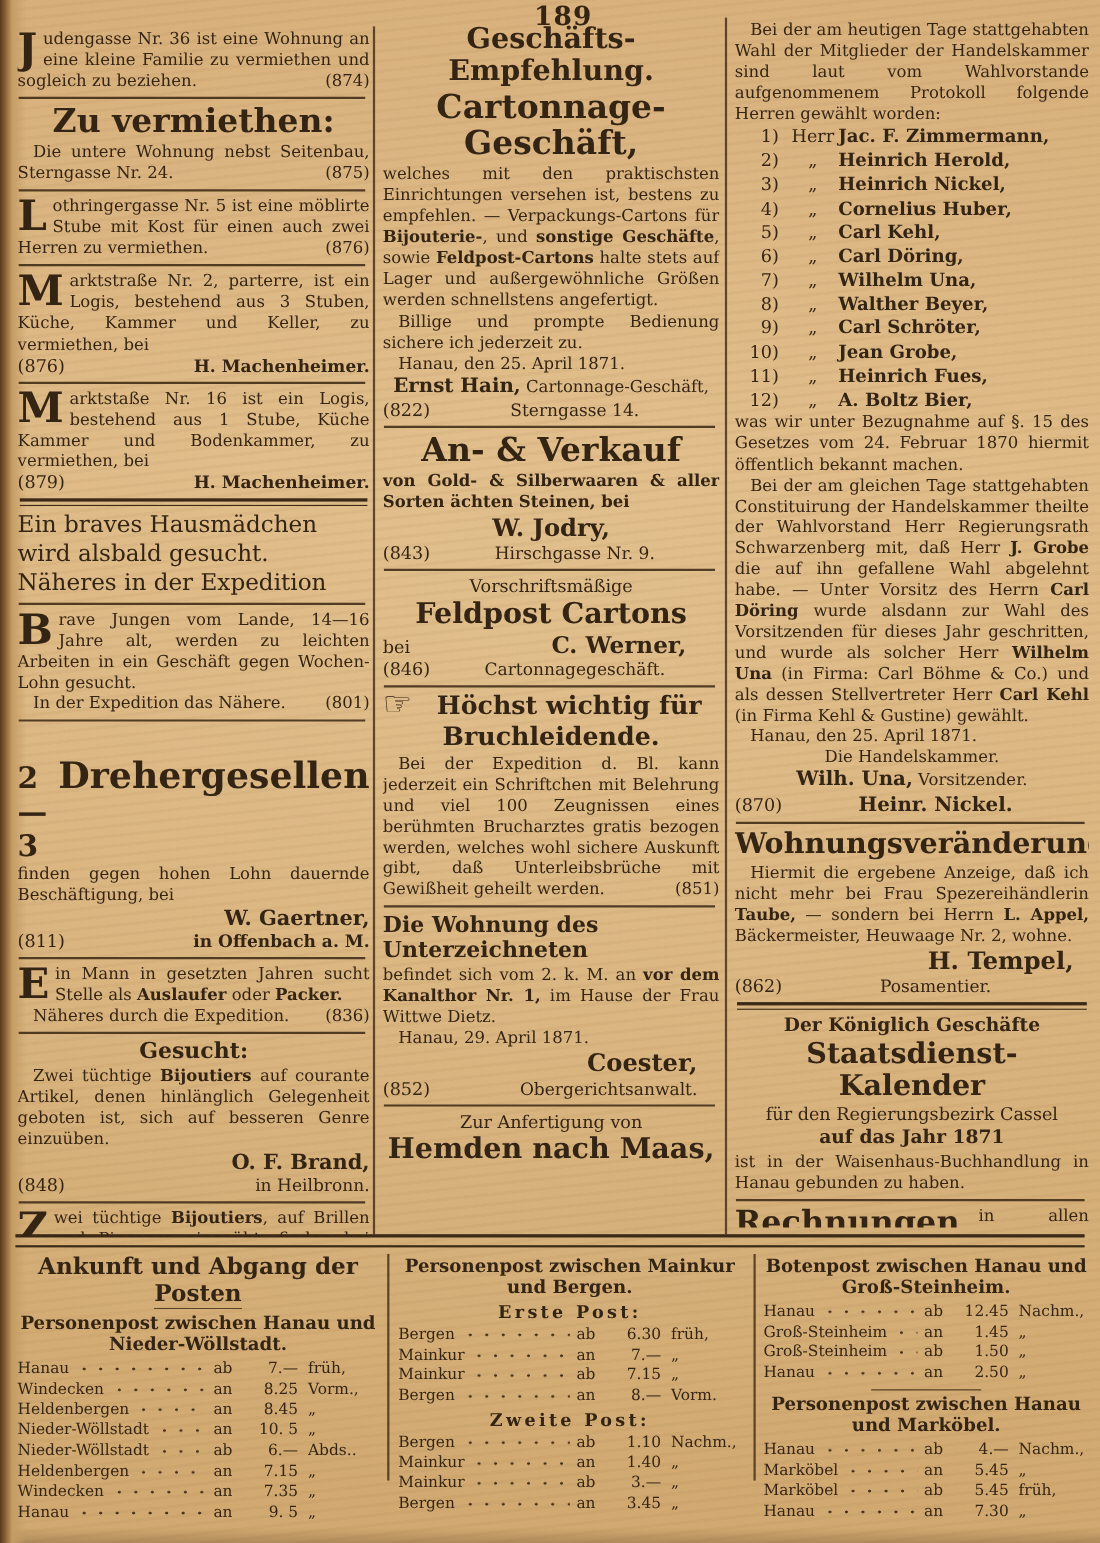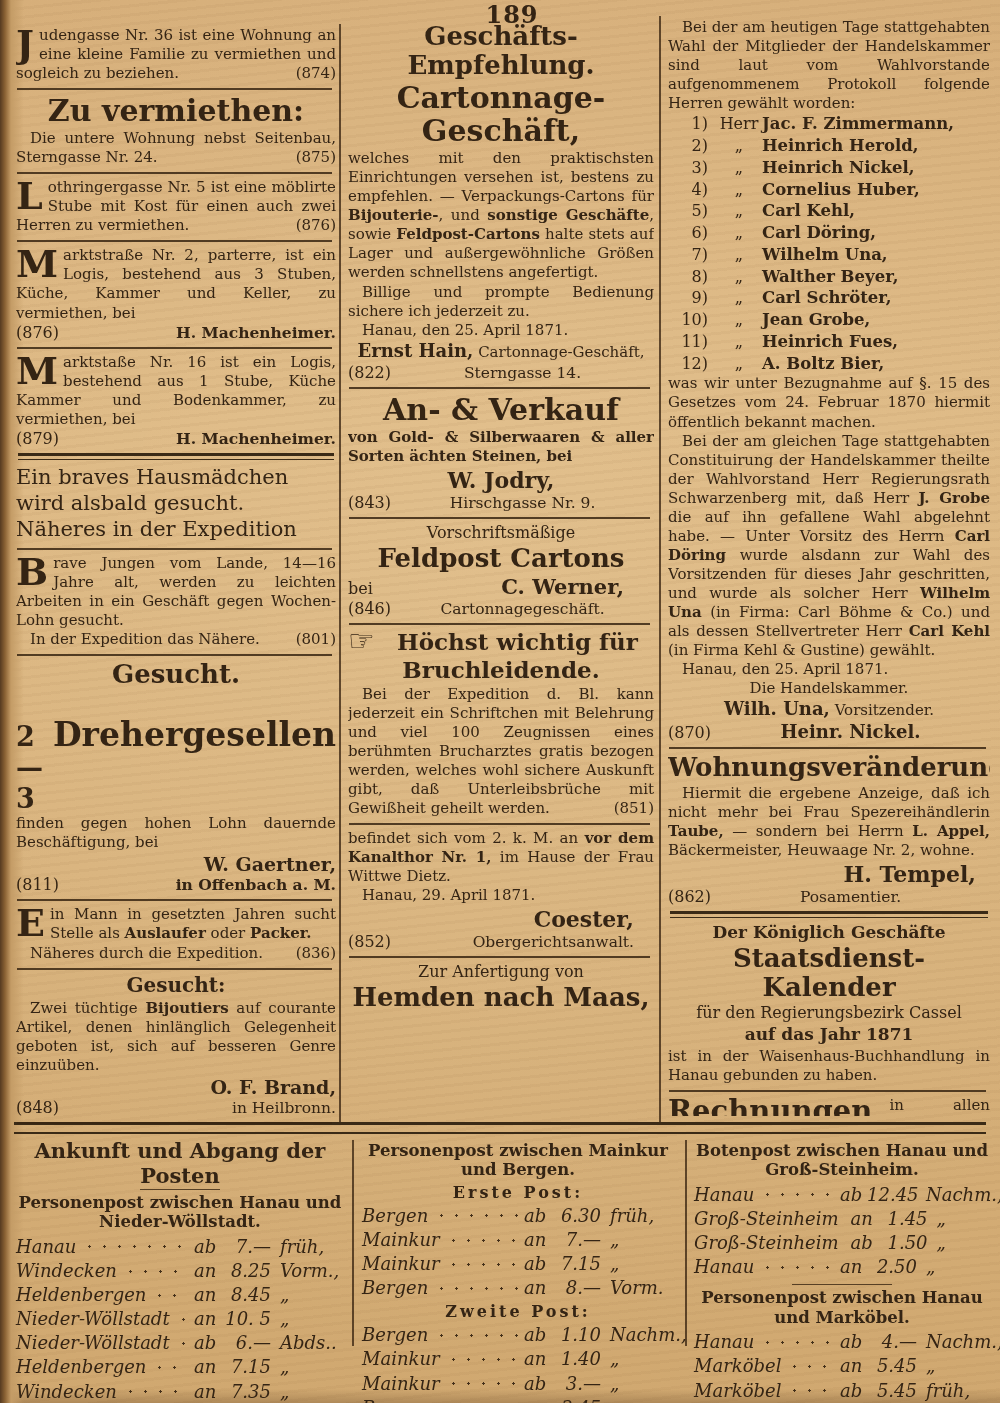--- a/index.html
+++ b/index.html
@@ -46,21 +46,21 @@
   .big-ad{font-size:21px;line-height:1.25;margin:2px 0;}
   .dreherrow{display:flex;align-items:baseline;margin:0;}
   .dreherrange{font-weight:bold;font-size:27px;}
   .drehertitle{font-weight:bold;font-size:33px;flex:1;text-align:center;line-height:1;margin-top:28px;}
   .mrow{display:flex;align-items:baseline;font-size:16px;line-height:1.32;}
   .mnum{width:40px;text-align:right;padding-right:8px;flex:none;}
   .mditto{width:46px;text-align:center;flex:none;}
   .mname{font-weight:bold;font-size:16.5px;}
   .manicule{float:left;font-size:30px;line-height:24px;padding-right:6px;}
   .bigword{float:left;font-weight:bold;font-size:29px;line-height:30px;padding-right:7px;}
-  .prow{display:flex;align-items:center;font-size:18px;line-height:1.34;font-style:italic;}
+  .prow{display:flex;align-items:center;font-size:14px;line-height:1.34;}
   .pname{flex:none;}
   .dots{flex:1;align-self:center;height:5px;margin:0 6px;
     background-image:radial-gradient(circle,rgba(52,34,16,.9) 1.1px,rgba(0,0,0,0) 1.4px);
     background-size:15px 5px;background-repeat:repeat-x;background-position:left center;}
   .pdir{width:27px;flex:none;}
   .ptime{width:50px;text-align:right;flex:none;}
   .pper{width:64px;padding-left:9px;flex:none;}
   .bcol{position:absolute;top:1138px;height:230px;overflow:visible;}
   .bcol1{left:16px;width:328px;}
   .bcol2{left:362px;width:312px;}
@@ -99,21 +99,20 @@
     <div class="sigrow">
         <span>(879)</span>
         <span class="b sigplace">H. Machenheimer.</span>
       </div>
     <hr class="rule-heavy">
     <p class="big-ad">Ein braves Hausmädchen wird alsbald gesucht. Näheres in der Expedition</p>
     <hr class="rule">
     <p class="t"><span class="dropcap">B</span><span>rave Jungen vom Lande, 14—16 Jahre alt, werden zu leichten Arbeiten in ein Geschäft gegen Wochen-Lohn gesucht.</span></p>
     <p class="t ind"><span>In der Expedition das Nähere.</span> <span class="endnum">(801)</span></p>
     <hr class="rule">
-    <div class="hc h27">Gesucht.</div>
     <div class="dreherrow">
         <span class="dreherrange">2—3</span>
         <span class="drehertitle">Drehergesellen</span>
       </div>
     <p class="t">finden gegen hohen Lohn dauernde Beschäftigung, bei</p>
     <p class="signame">W. Gaertner,</p>
     <div class="sigrow">
         <span>(811)</span>
         <span class="b sigplace">in Offenbach a. M.</span>
       </div>
@@ -164,20 +163,21 @@
         <span class="mid sigplace">Cartonnagegeschäft.</span>
       </div>
     <hr class="rule">
     <div>
         <span class="manicule">☞</span>
       <div class="hc h24">Höchst wichtig für</div>
       <div class="hc h24">Bruchleidende.</div>
     </div>
     <p class="t ind"><span>Bei der Expedition d. Bl. kann jederzeit ein Schriftchen mit Belehrung und viel 100 Zeugnissen eines berühmten Brucharztes gratis bezogen werden, welches wohl sichere Auskunft gibt, daß Unterleibsbrüche mit Gewißheit geheilt werden.</span> <span class="endnum">(851)</span></p>
     <hr class="rule">
+    <div class="hc h20" style="text-align:left;">Die Wohnung des Unterzeichneten</div>
     <p class="t"><span>befindet sich vom 2. k. M. an </span><span class="b">vor dem Kanalthor Nr. 1,</span><span> im Hause der Frau Wittwe Dietz.</span></p>
     <p class="t ind">Hanau, 29. April 1871.</p>
     <p class="signame" style="font-size:22px;margin-right:20px;">Coester,</p>
     <div class="sigrow">
         <span>(852)</span>
         <span class="sigplace" style="margin-right:20px;">Obergerichtsanwalt.</span>
       </div>
     <hr class="rule">
     <div class="pre-center">Zur Anfertigung von</div>
     <div class="hc h27">Hemden nach Maas,</div>

